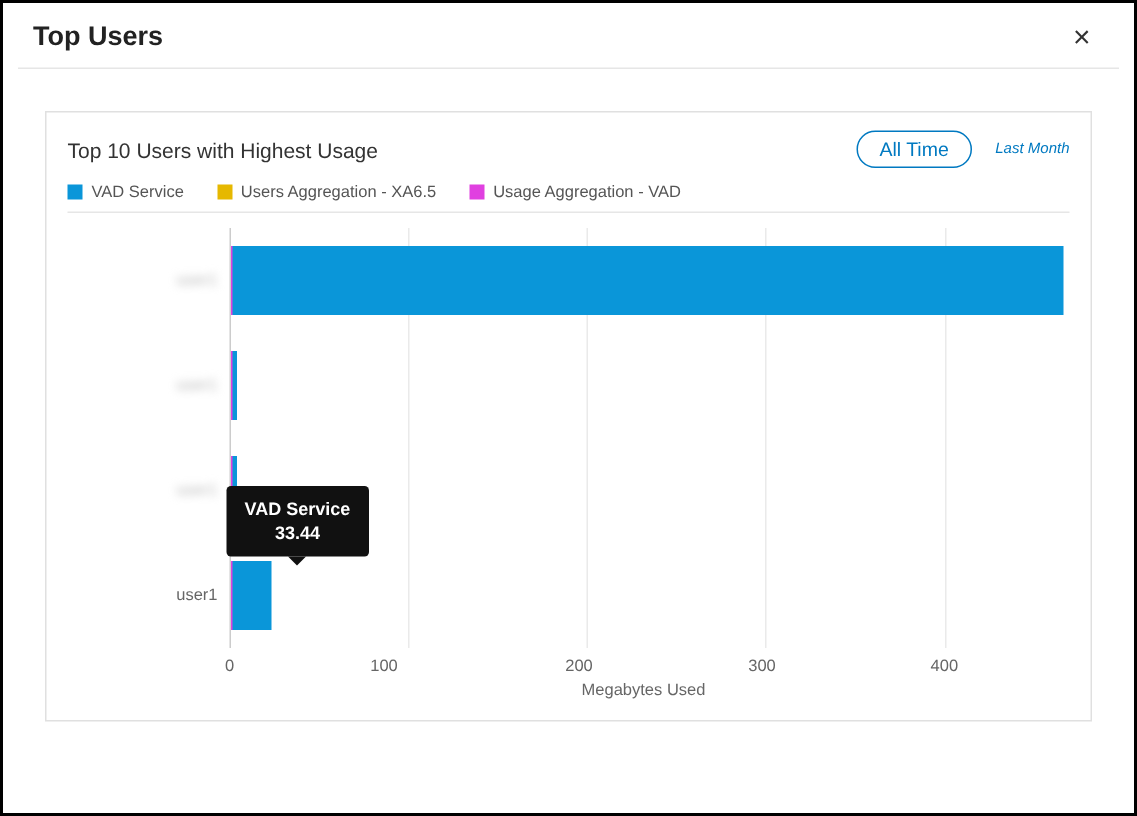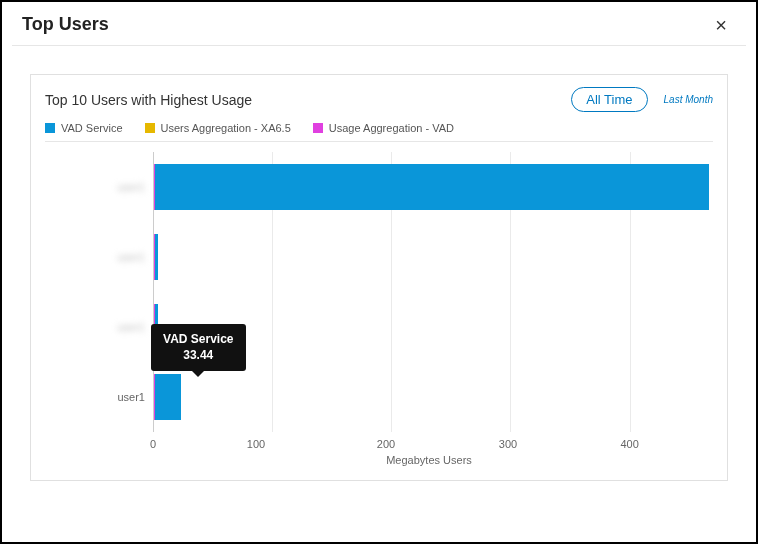--- a/index.html
+++ b/index.html
@@ -126,21 +126,21 @@
       </div>
       <div class="legend-item">
         <span class="swatch" style="background:#e040e0"></span>
         <span>Usage Aggregation - VAD</span>
       </div>
     </div>
     <hr class="hr2">
 
     <div class="plot-area" id="plot">
 
-      <div class="x-title">Megabytes Users</div>
+      <div class="x-title">Megabytes Used</div>
     <div class="baseline"></div>
         <div class="tick-label" style="left: 0px;">0</div>
         <div class="grid" style="left: 119.149px;"></div>
         <div class="tick-label" style="left: 103px;">100</div>
         <div class="grid" style="left: 238.298px;"></div>
         <div class="tick-label" style="left: 233px;">200</div>
         <div class="grid" style="left: 357.447px;"></div>
         <div class="tick-label" style="left: 355px;">300</div>
         <div class="grid" style="left: 476.596px;"></div>
         <div class="tick-label" style="left: 476.596px;">400</div>

